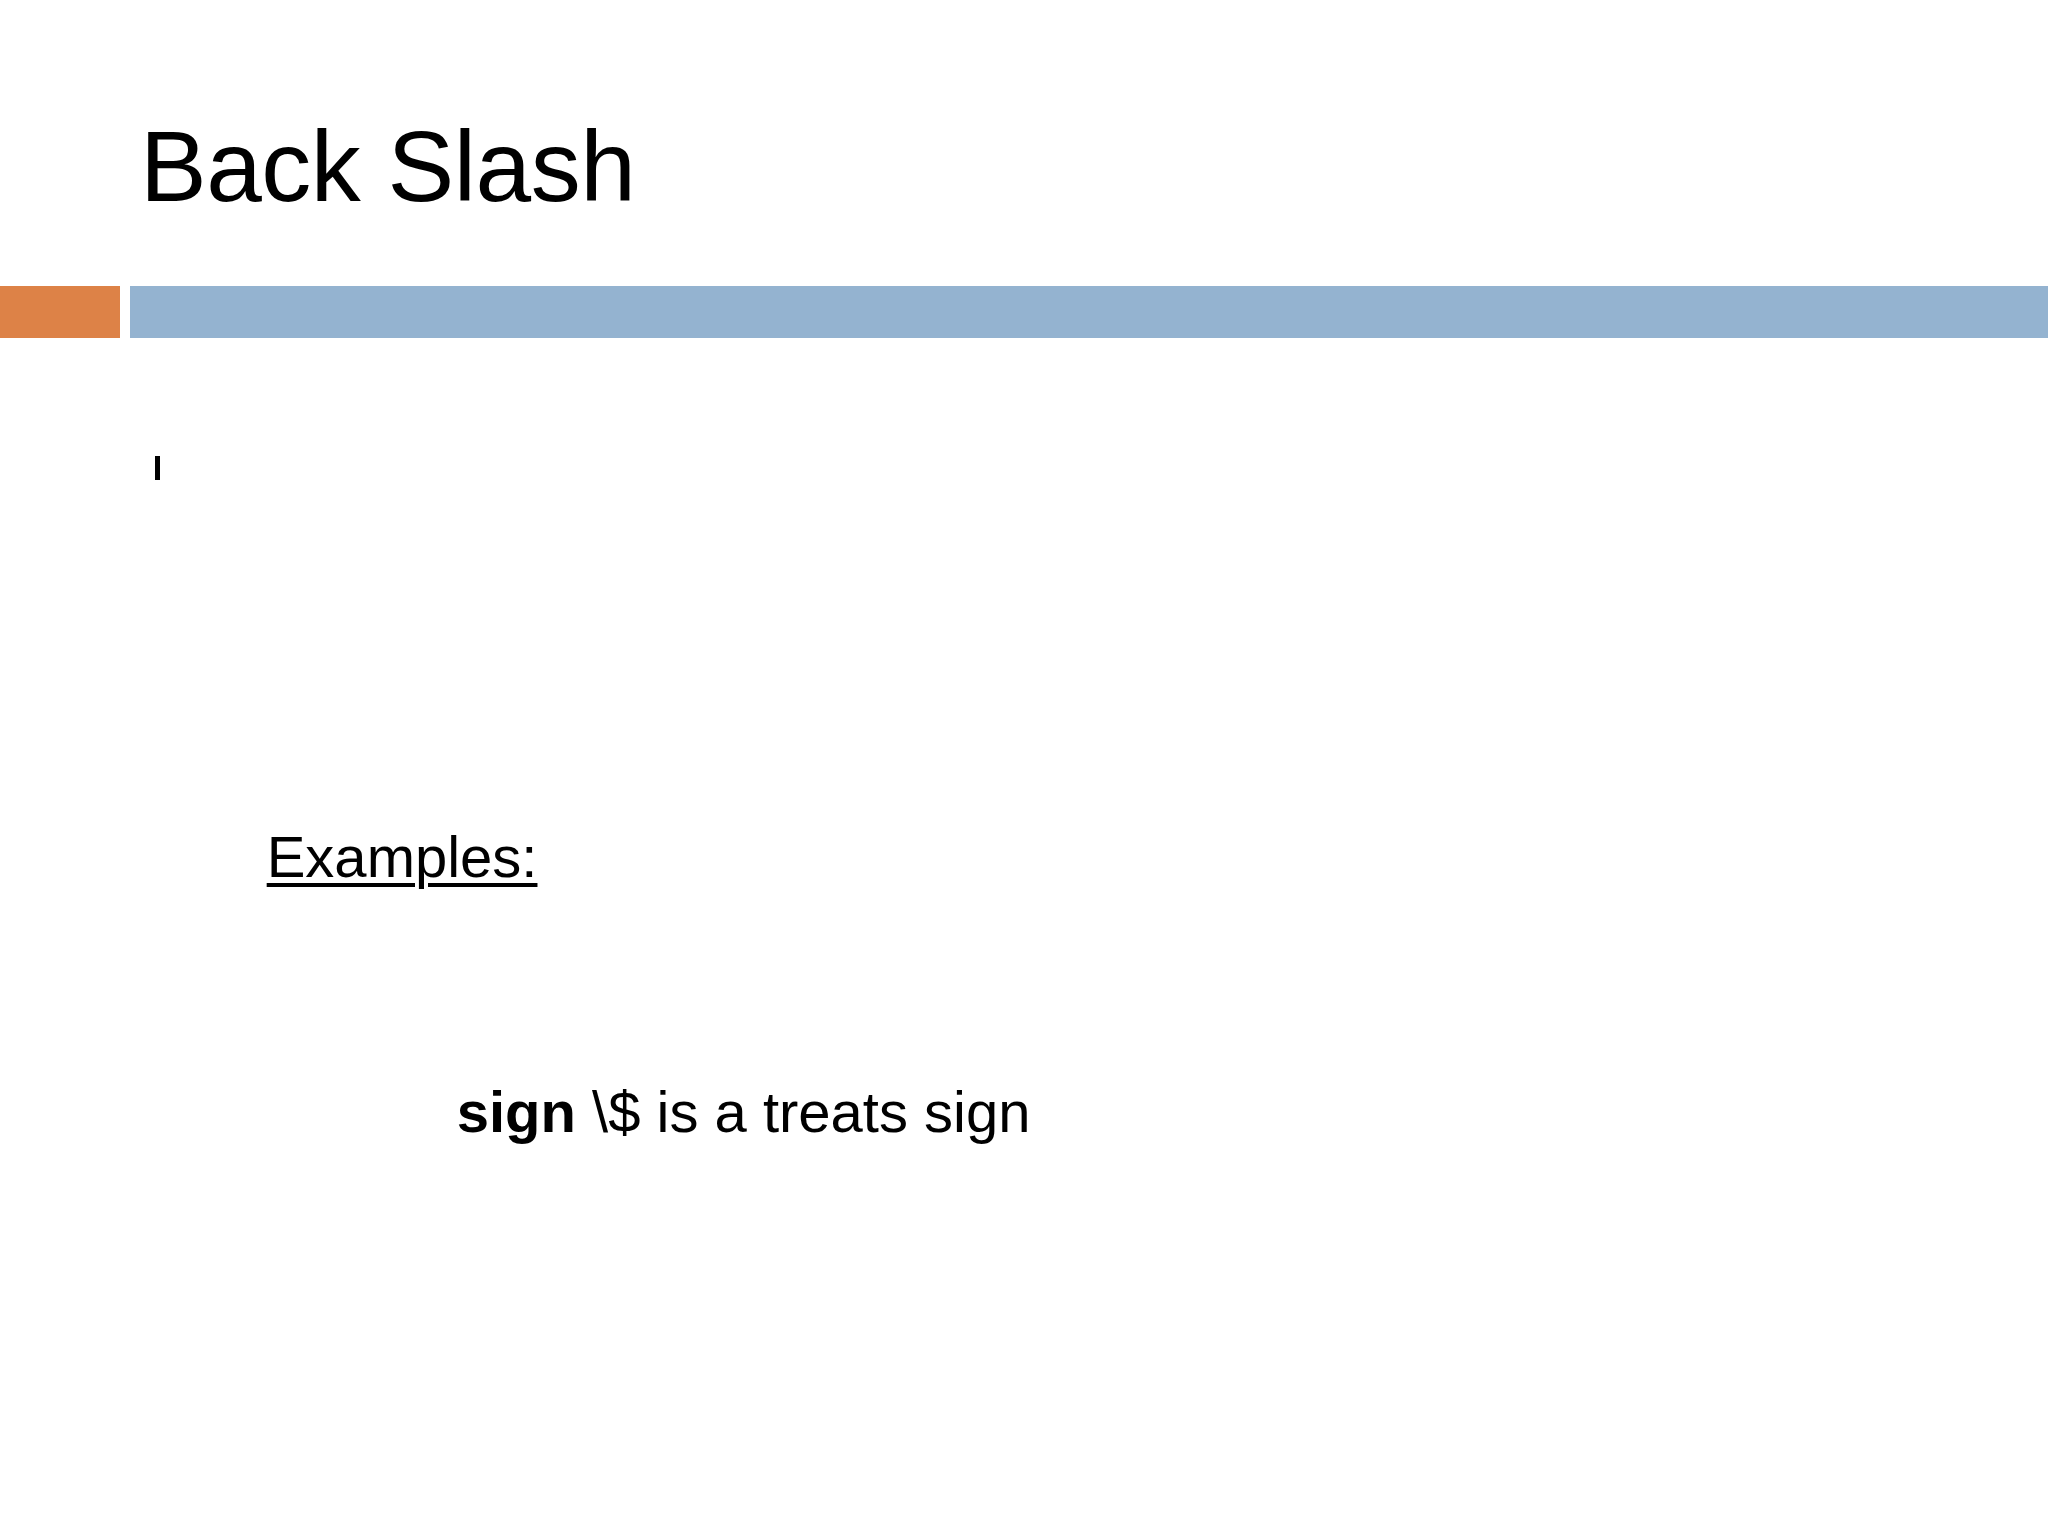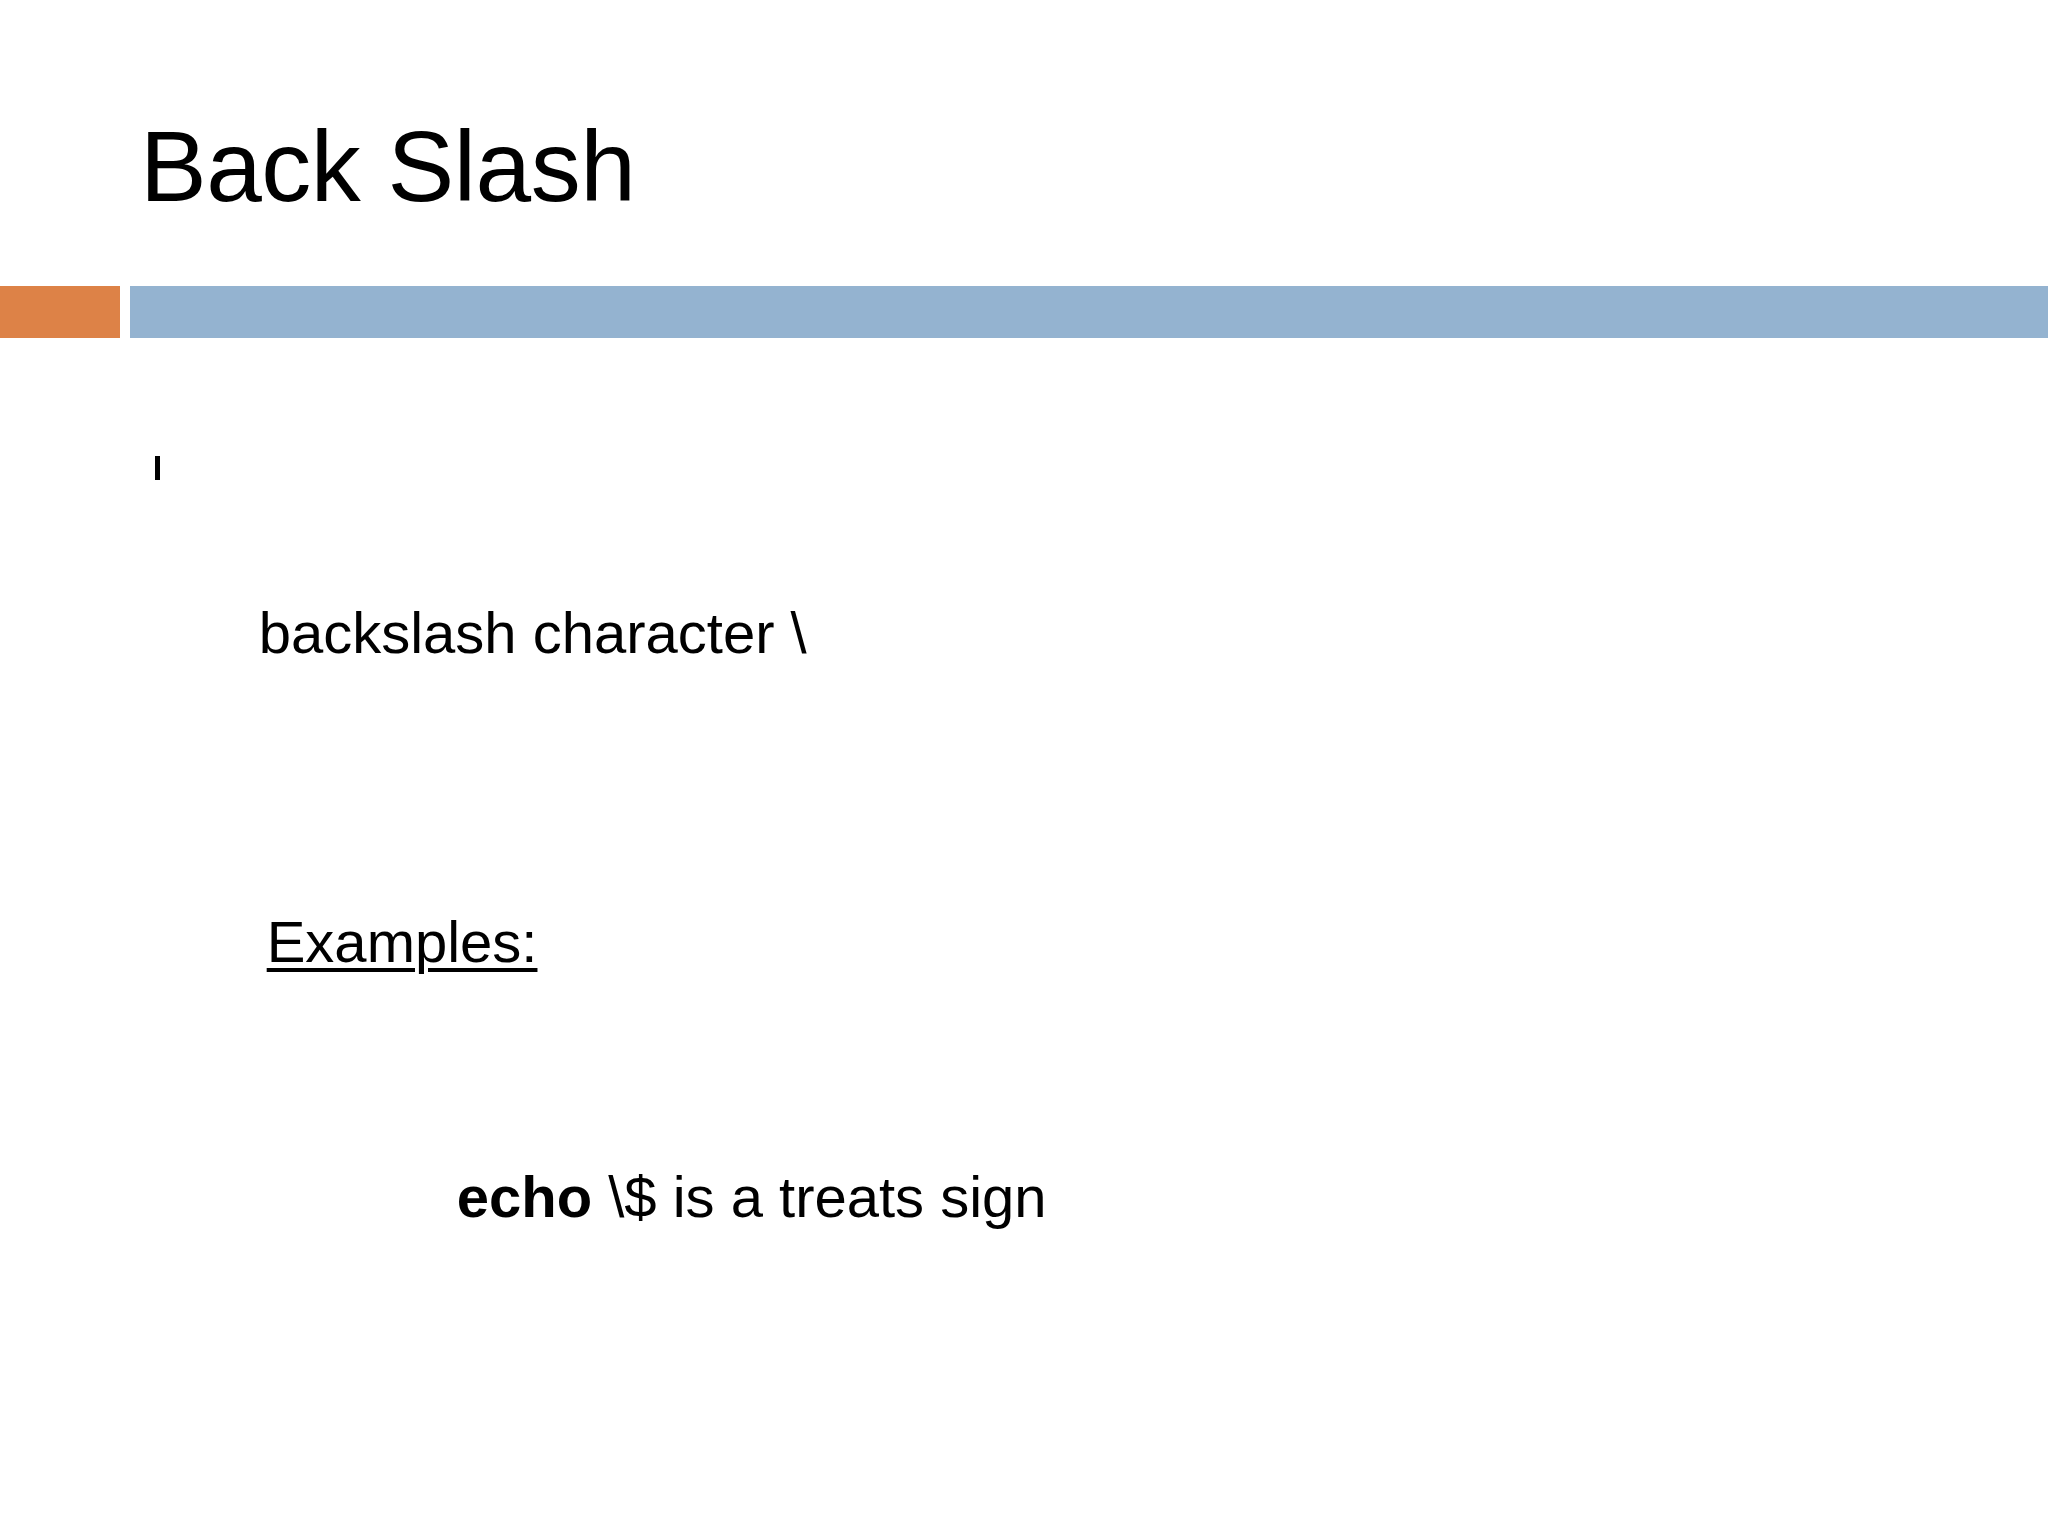--- a/index.html
+++ b/index.html
@@ -106,28 +106,27 @@
 
   <div id="divider">
     <div id="divider-accent" style="background: rgb(221, 130, 71);"></div>
     <div id="divider-rule" style="background: rgb(148, 179, 208);"></div>
   </div>
 
   <div id="body-block">
 
     <div class="body-line indent-0">
       <span class="tick-bullet"></span>
-      <span>backslash character \</span>
     </div>
 
 
     <div class="spacer-line"></div>
 
     <div class="body-line indent-0">
       <span class="underlined">Examples:</span>
     </div>
 
     <div class="body-line indent-2">
-      <span class="cmd">echo</span><span> \$ is a treats sign</span>
+      <span class="cmd">sign</span><span> \$ is a treats sign</span>
     </div>
 
   </div>
 </div>
 
 </body></html>

